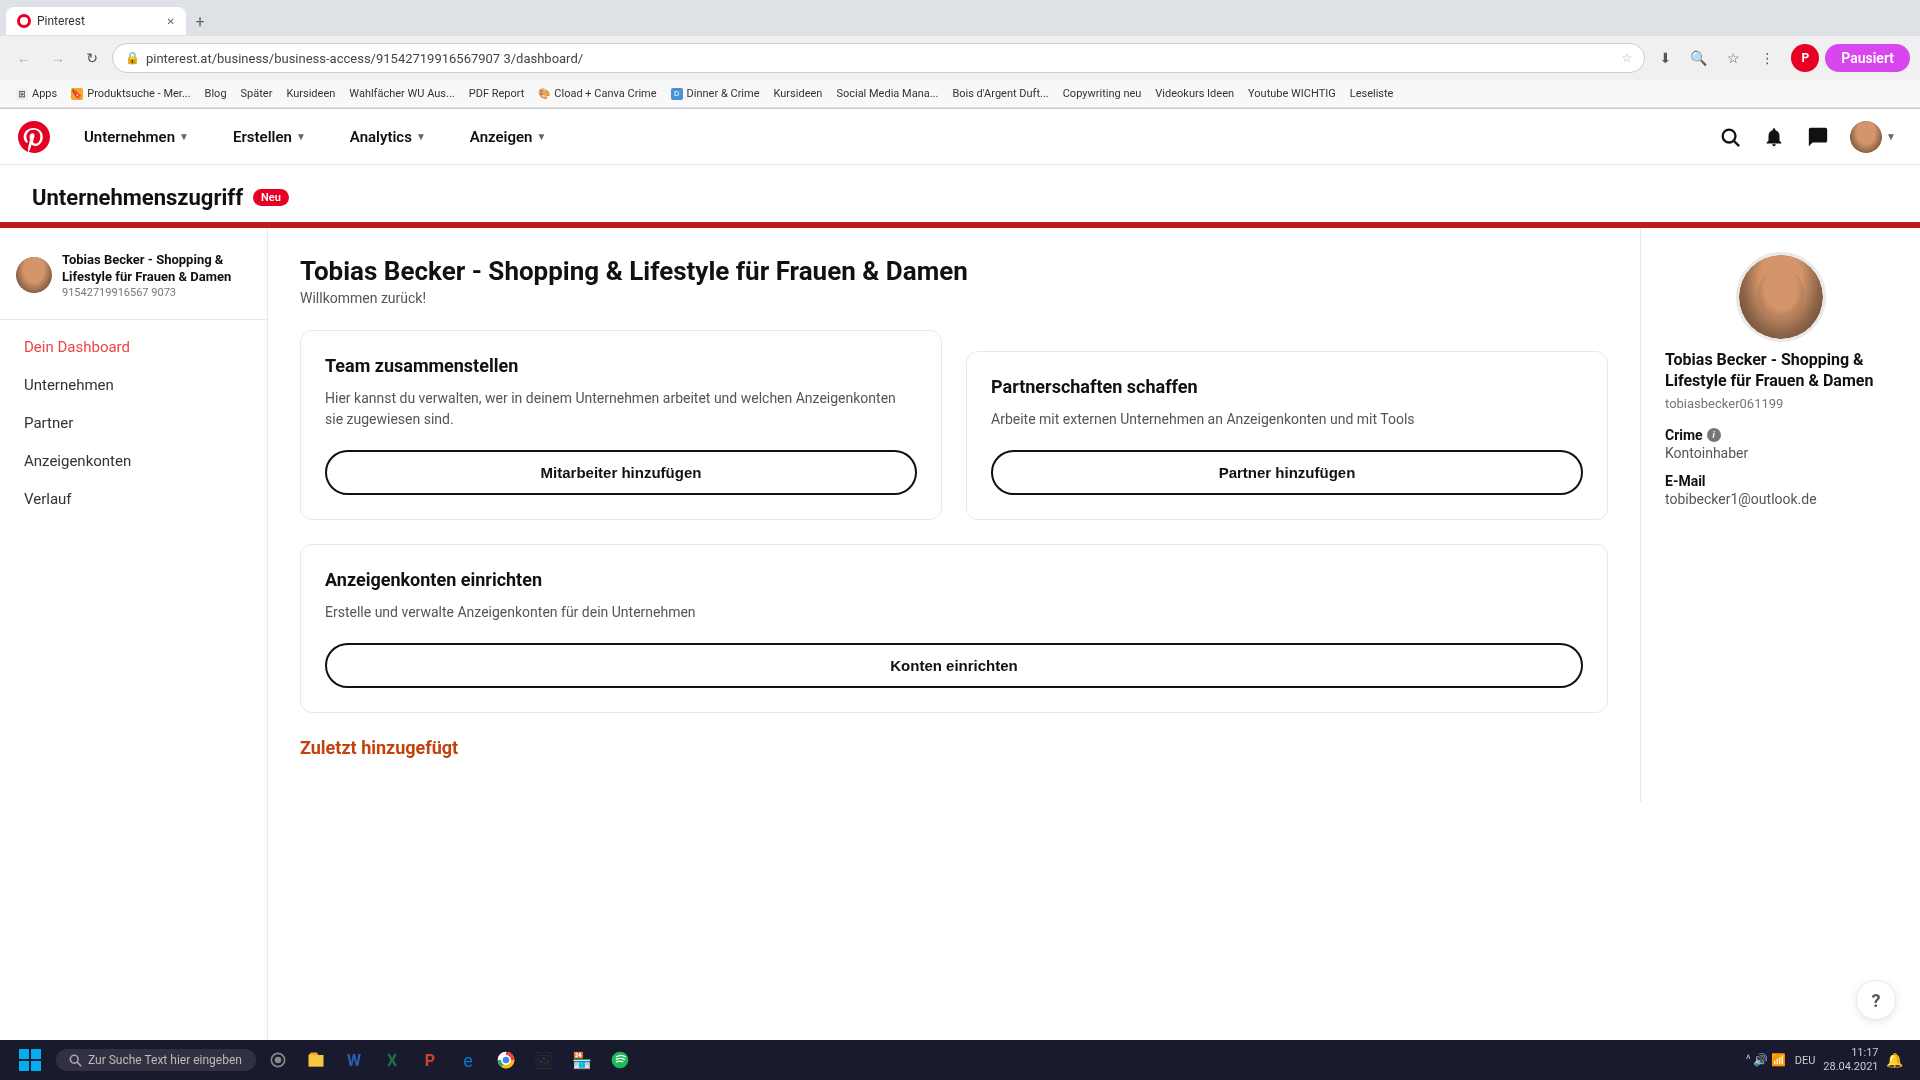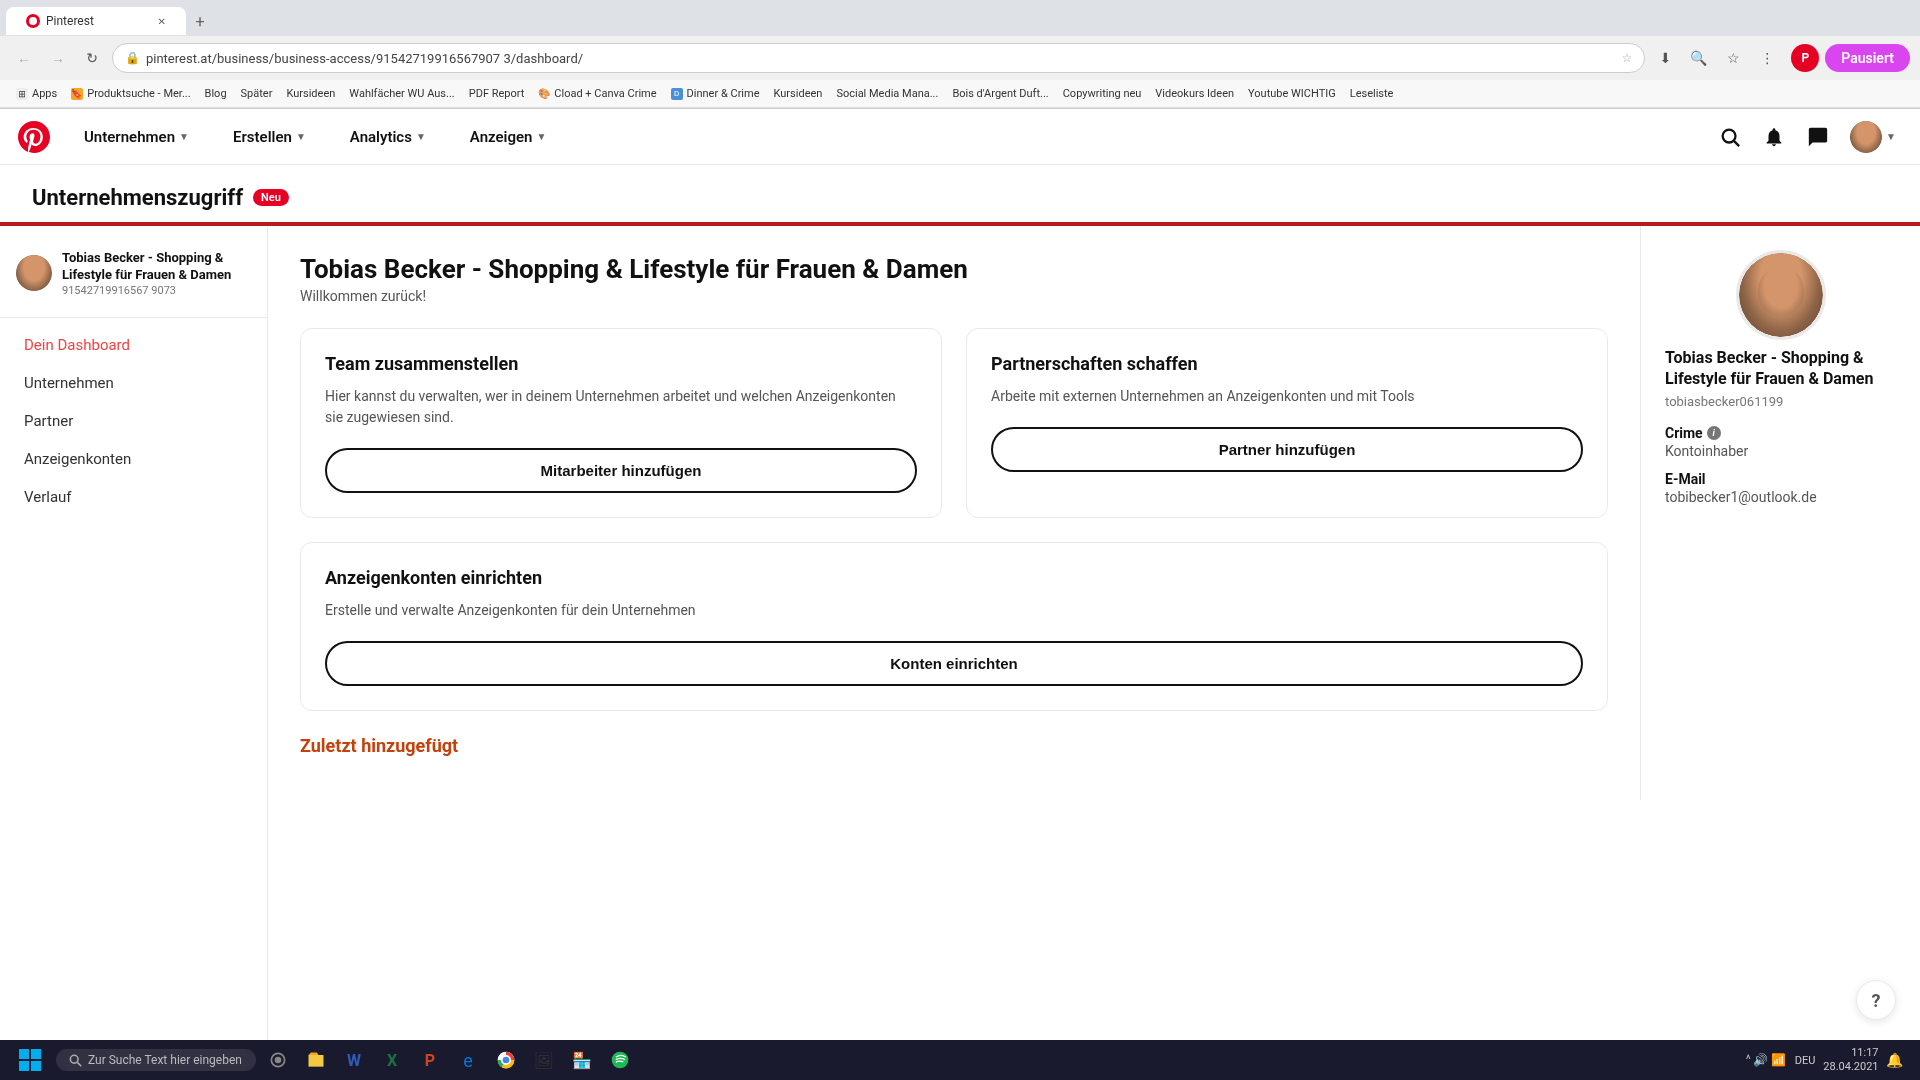--- a/index.html
+++ b/index.html
@@ -1,21 +1,21 @@
 <!DOCTYPE html>
 <html><head>
   <meta charset="utf-8">
   <style>
     * { margin: 0; padding: 0; box-sizing: border-box; }
     body { font-family: -apple-system, BlinkMacSystemFont, 'Segoe UI', Roboto, sans-serif; background: #fff; font-size: 14px; color: #333; overflow: hidden; height: 1080px; width: 1920px; }
 
     
     .browser-chrome { background: #f0f0f0; border-bottom: 1px solid #ccc; }
     .tab-bar { display: flex; align-items: center; background: #dee1e6; padding: 6px 6px 0; height: 36px; }
-    .tab { display: flex; align-items: center; background: #fff; border-radius: 8px 8px 0 0; padding: 0 20px; height: 28px; font-size: 12px; color: #333; min-width: 180px; max-width: 240px; gap: 6px; }
+    .tab { display: flex; align-items: center; background: #fff; border-radius: 8px 8px 0 0; padding: 0 11px; height: 28px; font-size: 12px; color: #333; min-width: 180px; max-width: 240px; gap: 6px; }
     .tab-favicon { width: 14px; height: 14px; background: #e60023; border-radius: 50%; display: flex; align-items: center; justify-content: center; }
     .tab-favicon::after { content: ''; width: 8px; height: 8px; background: #fff; border-radius: 50%; }
     .tab-title { flex: 1; overflow: hidden; text-overflow: ellipsis; white-space: nowrap; font-size: 12px; }
     .tab-close { font-size: 10px; color: #666; cursor: pointer; }
     .tab-new { width: 28px; height: 28px; display: flex; align-items: center; justify-content: center; color: #666; font-size: 16px; cursor: pointer; }
     .browser-controls { display: flex; align-items: center; background: #f0f0f0; padding: 6px 10px; gap: 6px; height: 44px; }
     .browser-btn { width: 28px; height: 28px; display: flex; align-items: center; justify-content: center; color: #555; font-size: 14px; cursor: pointer; border-radius: 50%; }
     .browser-btn.disabled { color: #aaa; }
     .address-bar { flex: 1; height: 30px; background: #fff; border: 1px solid #ccc; border-radius: 15px; display: flex; align-items: center; padding: 0 12px; font-size: 13px; color: #444; gap: 6px; }
     .address-bar-url { flex: 1; font-size: 13px; color: #444; }
@@ -56,21 +56,21 @@
 
     
     .page-content { flex: 1; overflow-y: auto; padding: 0; }
     .page-title { font-size: 22px; font-weight: 700; color: #111; }
     .badge-neu { background: #e60023; color: #fff; border-radius: 12px; padding: 2px 8px; font-size: 11px; font-weight: 600; }
     .profile-card { width: 280px; min-width: 280px; padding: 24px; border-left: 1px solid #e9e9e9; }
     .business-name { font-size: 26px; font-weight: 700; color: #111; margin-bottom: 4px; }
     .welcome-text { font-size: 14px; color: #555; margin-bottom: 24px; }
 
     
-    .cards-row { display: flex; gap: 24px; margin-bottom: 24px; }
+    .cards-row { display: flex; gap: 24px; margin-bottom: 24px; align-items: flex-end; }
     .card { flex: 1; border: 1px solid #e9e9e9; border-radius: 12px; padding: 24px; }
     .card-title { font-size: 18px; font-weight: 700; color: #111; margin-bottom: 12px; }
     .card-desc { font-size: 14px; color: #555; margin-bottom: 20px; line-height: 1.5; }
     .card-btn { display: block; width: 100%; padding: 12px; border: 2px solid #111; border-radius: 24px; background: #fff; text-align: center; font-size: 15px; font-weight: 600; cursor: pointer; color: #111; }
 
     
     .card-full { border: 1px solid #e9e9e9; border-radius: 12px; padding: 24px; margin-bottom: 24px; }
 
     
     .section-title { font-size: 18px; font-weight: 700; color: #c2410c; margin-bottom: 16px; }
@@ -233,21 +233,21 @@
         <div class="nav-profile-avatar">
           <div class="avatar-img">
               <div class="avatar-face"></div>
             </div>
         </div>
         <span class="nav-chevron">▼</span>
       </div>
     </div>
   </div>
 
-  <div style="padding: 20px 32px 12px 32px; display:flex; align-items:center; gap:10px; border-bottom: 4px solid #b91c1c;">
+  <div style="padding: 20px 32px 12px 32px; display:flex; align-items:center; gap:10px; border-bottom: 6px solid #b91c1c;">
     <span class="page-title">Unternehmenszugriff</span>
     <span class="badge-neu">Neu</span>
   </div>
 
   <div class="main-content">
 
     <div class="sidebar">
       <div class="sidebar-profile">
         <div class="sidebar-avatar">
           <div class="avatar-img">

